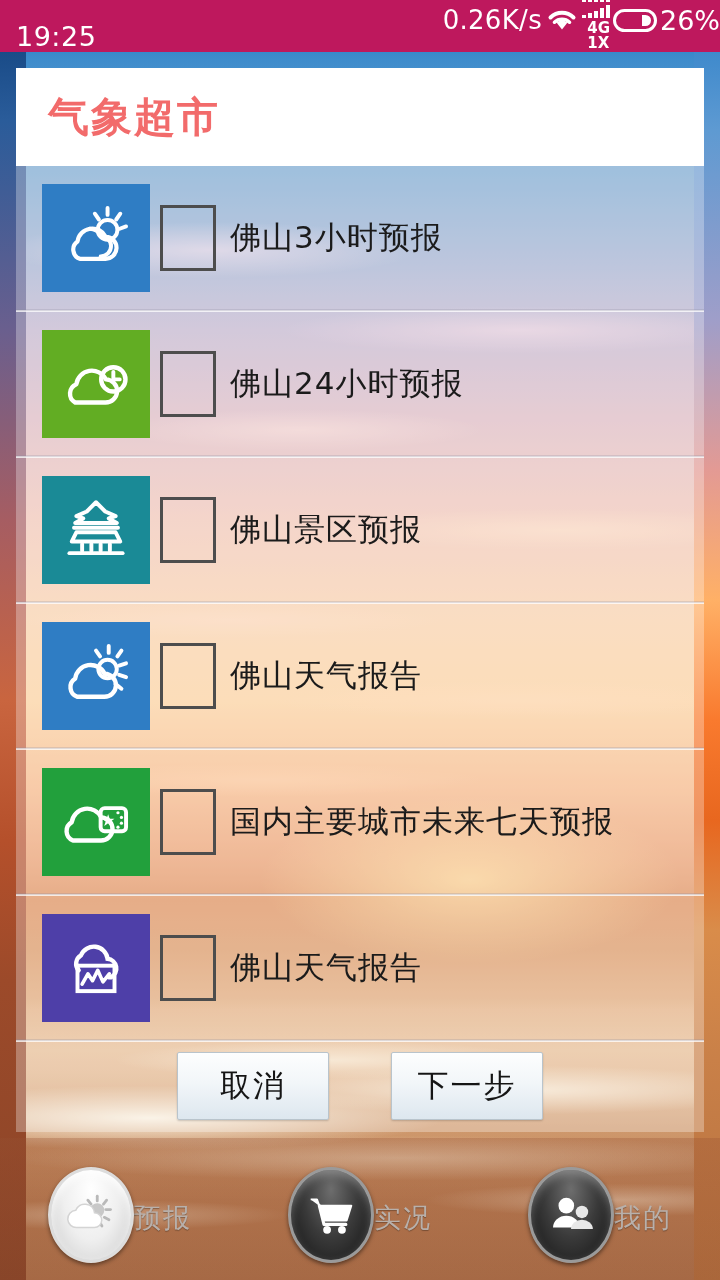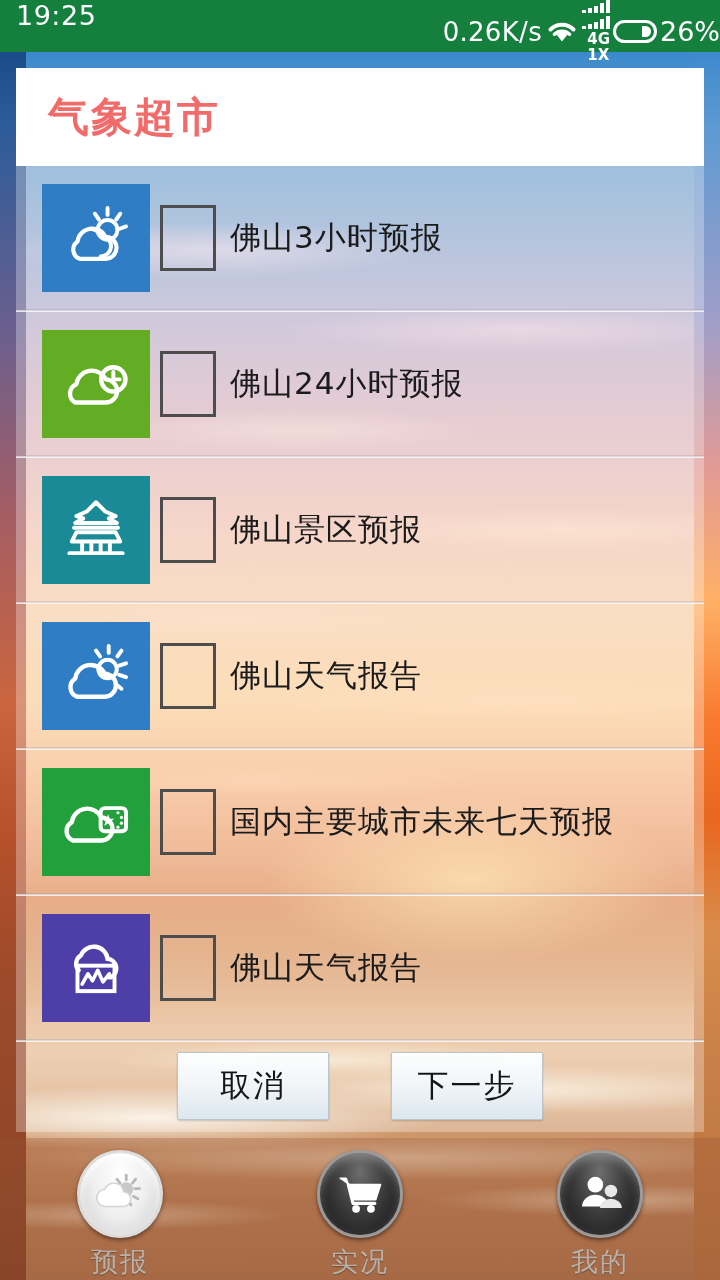--- a/index.html
+++ b/index.html
@@ -89,24 +89,24 @@
       #e39a94 470px, #ffb066 600px, #f97a2e 720px,
       #e8671f 820px, #d98c4a 930px, #c98048 1060px,
       #b5703f 1280px);
   }
 
   
   #statusbar {
     position: absolute;
     top: 0; left: 0;
     width: 720px; height: 52px;
-    background: #15803d;
+    background: #be185d;
     color: #fff;
     display: flex;
-    align-items: flex-start;
+    align-items: flex-end;
     z-index: 40;
   }
   #clock {
     font-size: 27px;
     font-weight: 500;
     margin-left: 16px;
     letter-spacing: 0.5px;
   }
   #status-right {
     margin-left: auto;
@@ -245,21 +245,21 @@
     position: absolute;
     left: 0; bottom: 0;
     width: 720px; height: 142px;
     z-index: 30;
     display: flex;
     background: linear-gradient(to bottom, rgba(150,80,50,0.30), rgba(130,70,44,0.22));
   }
   .nav-item {
     flex: 1 1 0;
     display: flex;
-    flex-direction: column;
+    flex-direction: row;
     align-items: center;
     justify-content: center;
     padding-top: 12px;
   }
   .nav-circle {
     width: 86px; height: 96px;
     border-radius: 50%;
     display: flex;
     align-items: center;
     justify-content: center;

